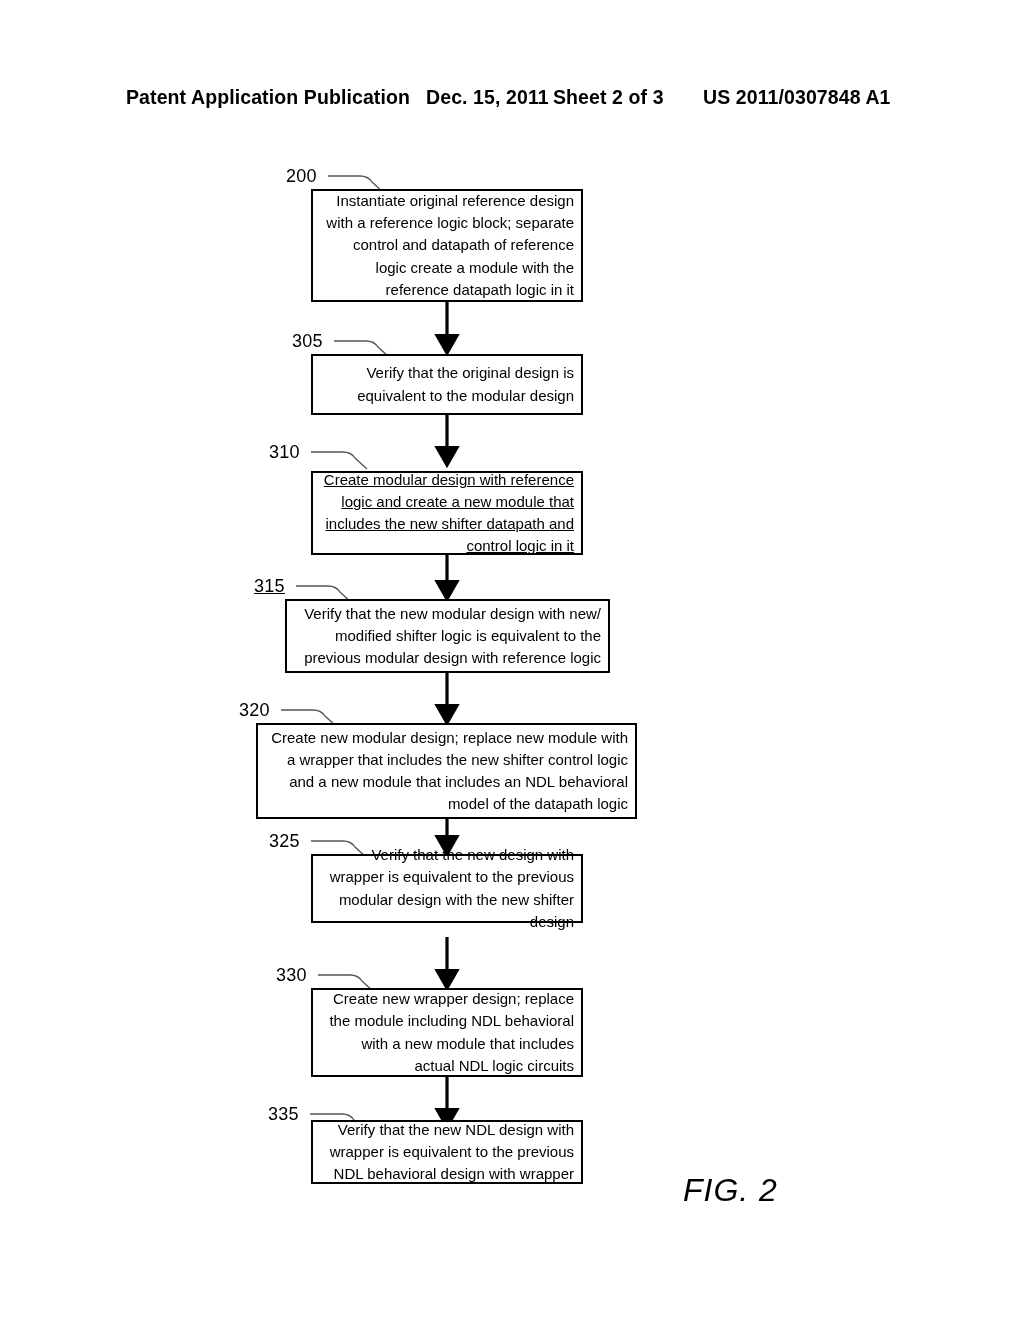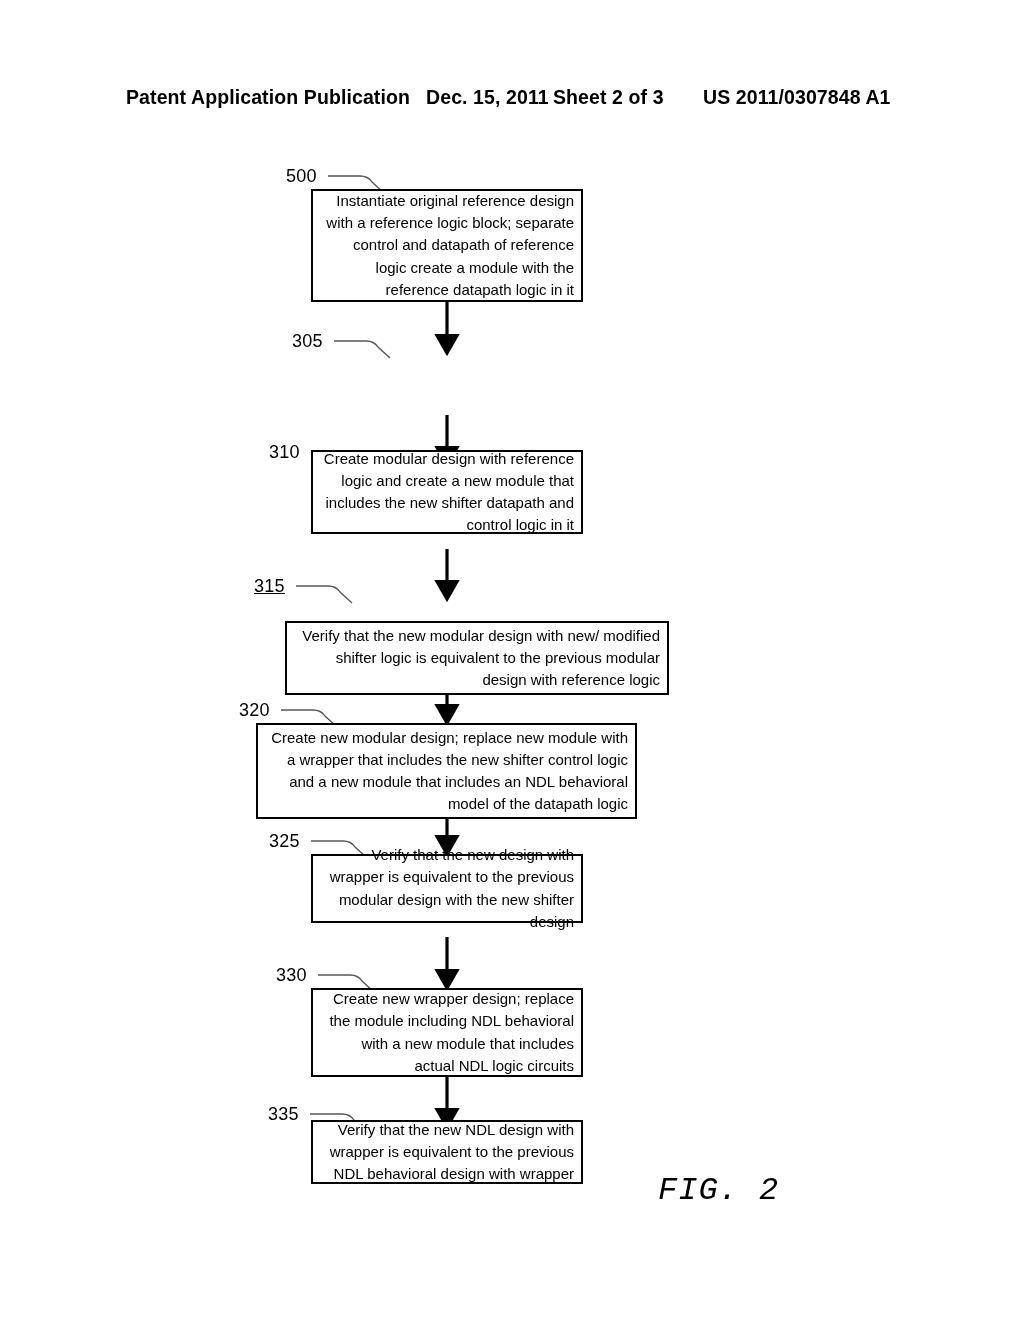--- a/index.html
+++ b/index.html
@@ -78,23 +78,23 @@
     left: 0;
     top: 0;
     width: 1024px;
     height: 1320px;
     pointer-events: none;
   }
 
   
   .fig-caption {
     position: absolute;
-    left: 658px;
+    left: 683px;
     top: 1172px;
-    font-family: Liberation Mono, monospace;
+    font-family: Liberation Sans, sans-serif;
     font-style: italic;
     font-size: 32px;
     letter-spacing: 1px;
     color: #000000;
     white-space: nowrap;
   }
 </style>
 </head>
 <body>
 
@@ -129,34 +129,37 @@
       <path d="M 334 341 L 366 341 Q 374 341 378 347 L 390 358"></path>
       <path d="M 311 452 L 343 452 Q 351 452 355 458 L 367 469"></path>
       <path d="M 296 586 L 328 586 Q 336 586 340 592 L 352 603"></path>
       <path d="M 281 710 L 313 710 Q 321 710 325 716 L 337 727"></path>
       <path d="M 311 841 L 343 841 Q 351 841 355 847 L 367 858"></path>
       <path d="M 318 975 L 350 975 Q 358 975 362 981 L 374 992"></path>
       <path d="M 310 1114 L 342 1114 Q 350 1114 354 1120 L 366 1131"></path>
     </g>
   </svg>
 
-  <div class="ref" style="left:286px; top:166px;">500</div>
+  <div class="ref" style="left:286px; top:166px;">200</div>
   <div class="box" style="left:311px; top:189px; width:272px; height:113px;">
     <span>Instantiate original reference design with a reference logic block; separate control and datapath of reference logic create a module with the reference datapath logic in it</span>
   </div>
 
   <div class="ref" style="left:292px; top:331px;">305</div>
+  <div class="box" style="left:311px; top:354px; width:272px; height:61px;">
+    <span>Verify that the original design is equivalent to the modular design</span>
+  </div>
 
   <div class="ref" style="left:269px; top:442px;">310</div>
-  <div class="box" style="left:311px; top:450px; width:272px; height:84px;">
+  <div class="box" style="left:311px; top:471px; width:272px; height:84px;text-decoration:underline;">
     <span>Create modular design with reference logic and create a new module that includes the new shifter datapath and control logic in it</span>
   </div>
 
   <div class="ref" style="left:254px; top:576px;text-decoration:underline;">315</div>
-  <div class="box" style="left:285px; top:599px; width:384px; height:74px;margin-top:22px;">
+  <div class="box" style="left:285px; top:599px; width:325px; height:74px;">
     <span>Verify that the new modular design with new/ modified shifter logic is equivalent to the previous modular design with reference logic</span>
   </div>
 
   <div class="ref" style="left:239px; top:700px;">320</div>
   <div class="box" style="left:256px; top:723px; width:381px; height:96px;">
     <span>Create new modular design; replace new module with a wrapper that includes the new shifter control logic and a new module that includes an NDL behavioral model of the datapath logic</span>
   </div>
 
   <div class="ref" style="left:269px; top:831px;">325</div>
   <div class="box" style="left:311px; top:854px; width:272px; height:69px;">

